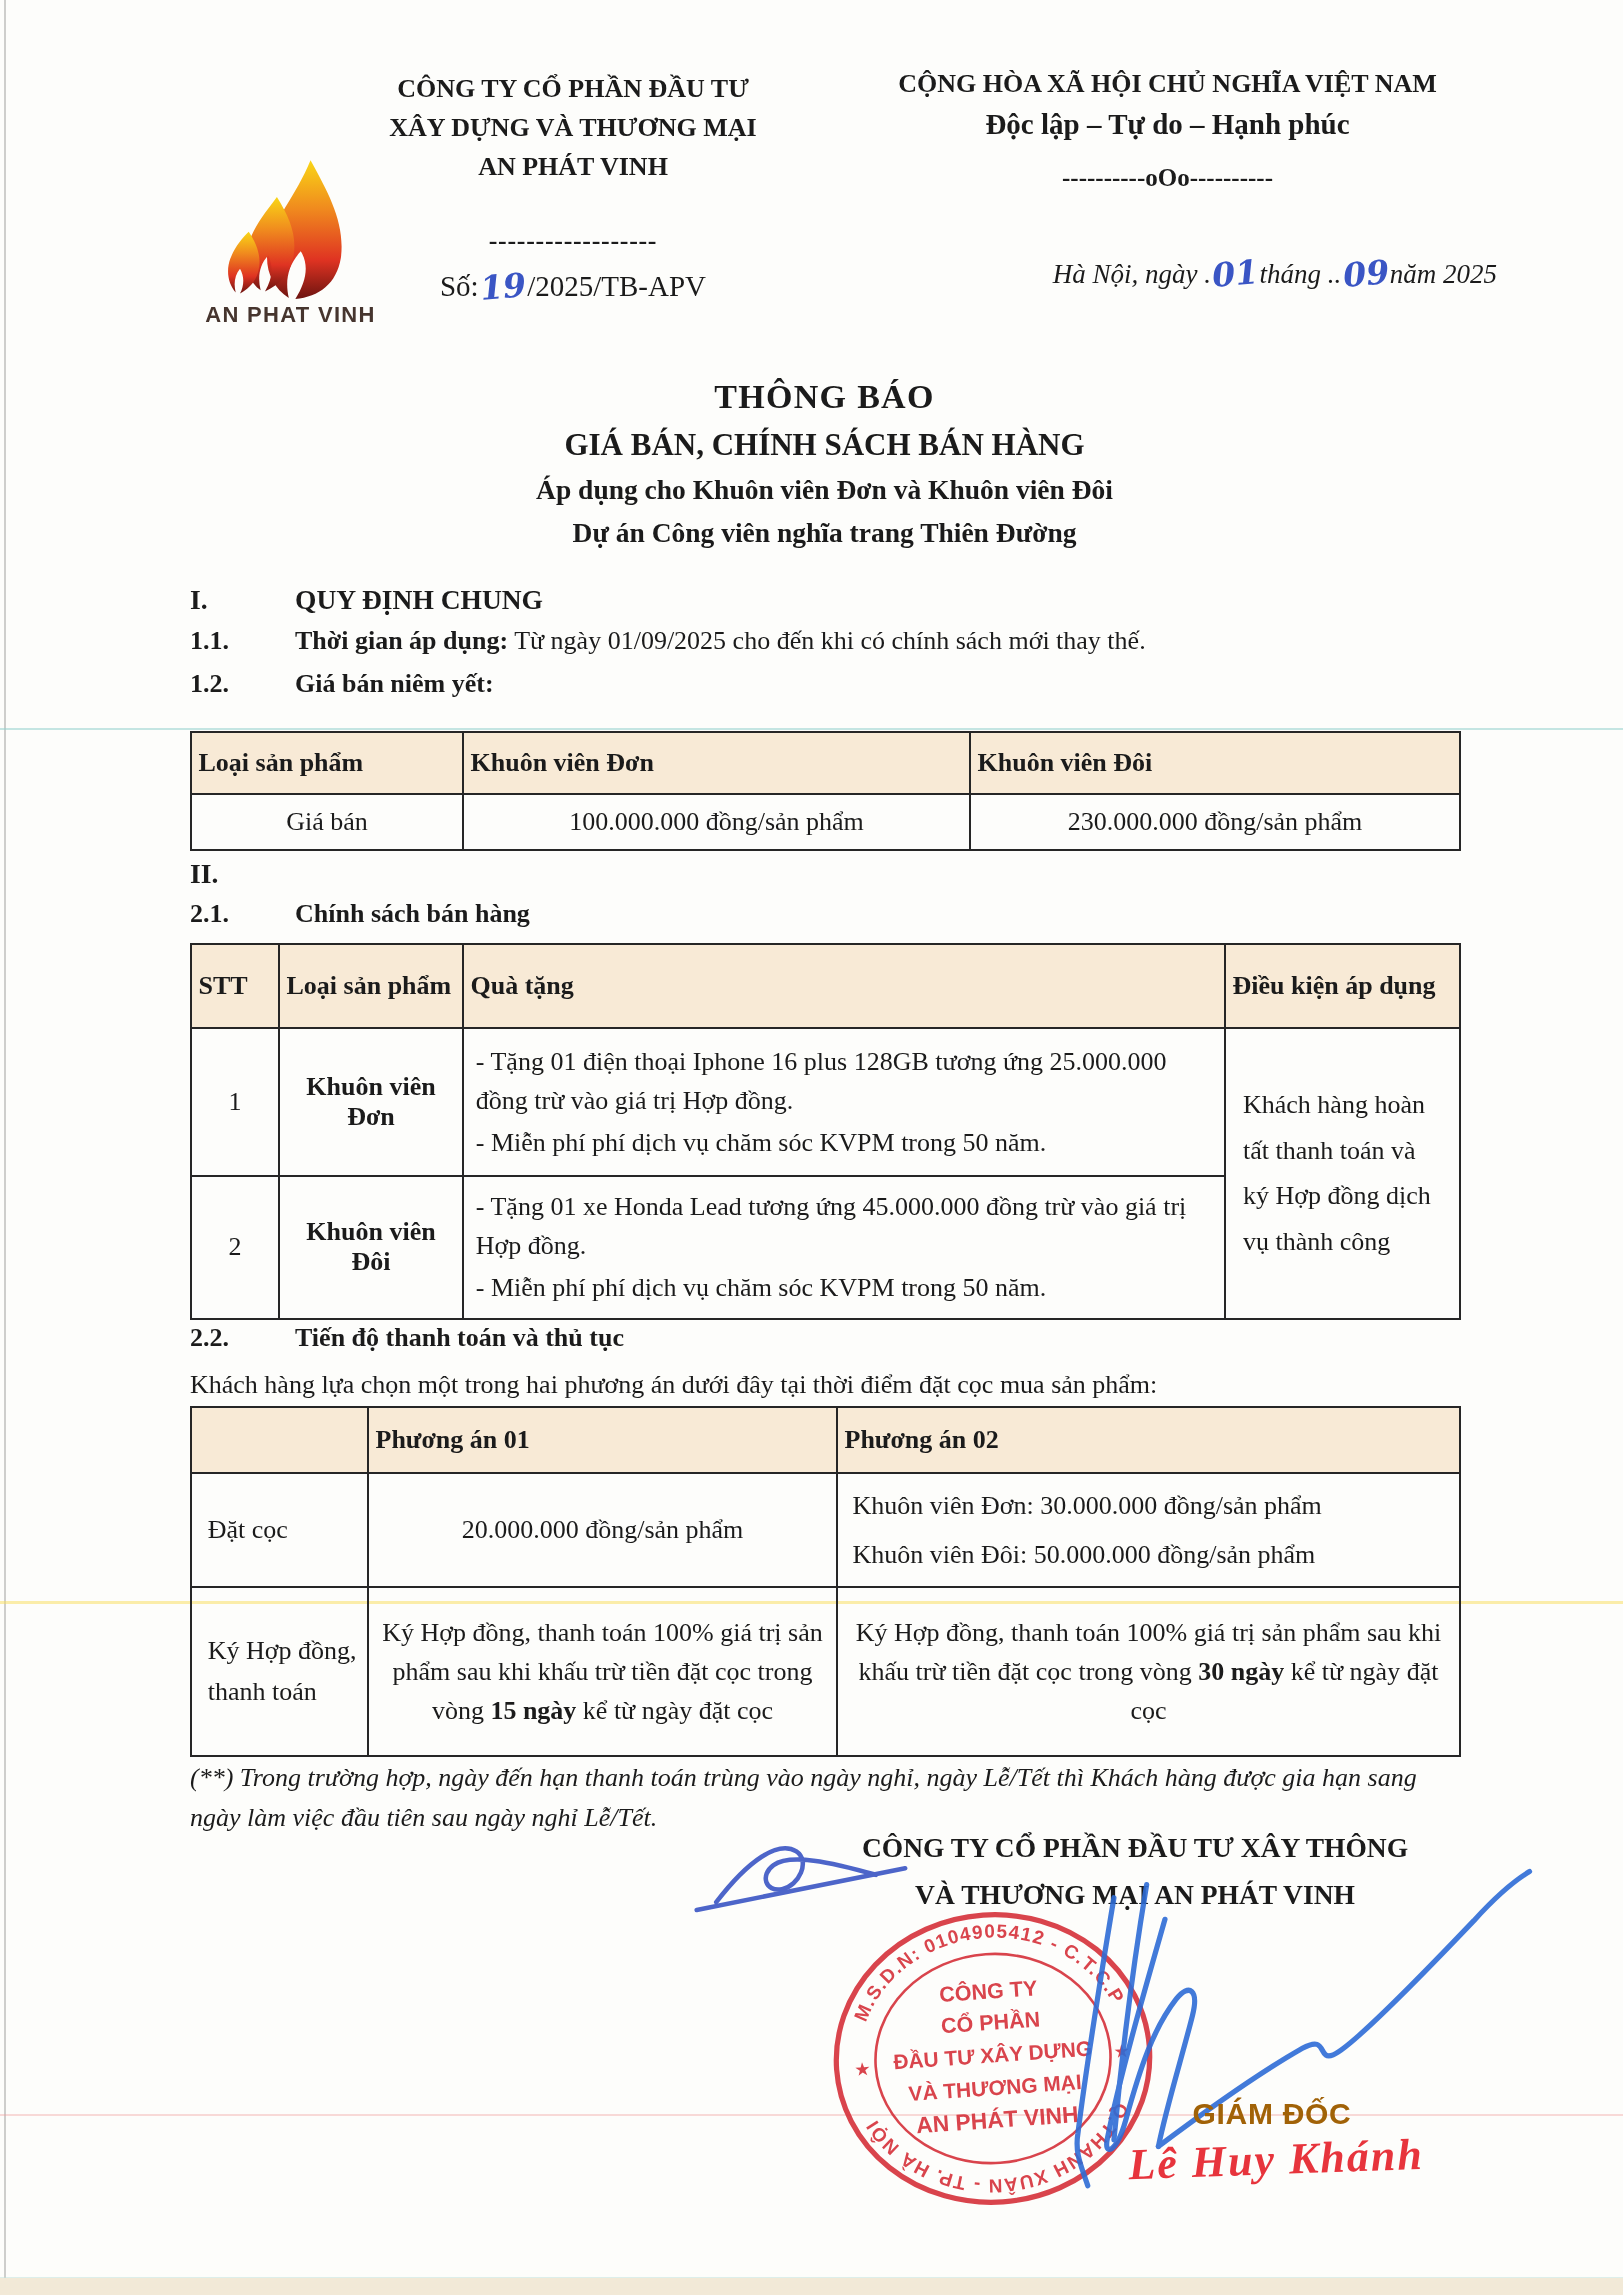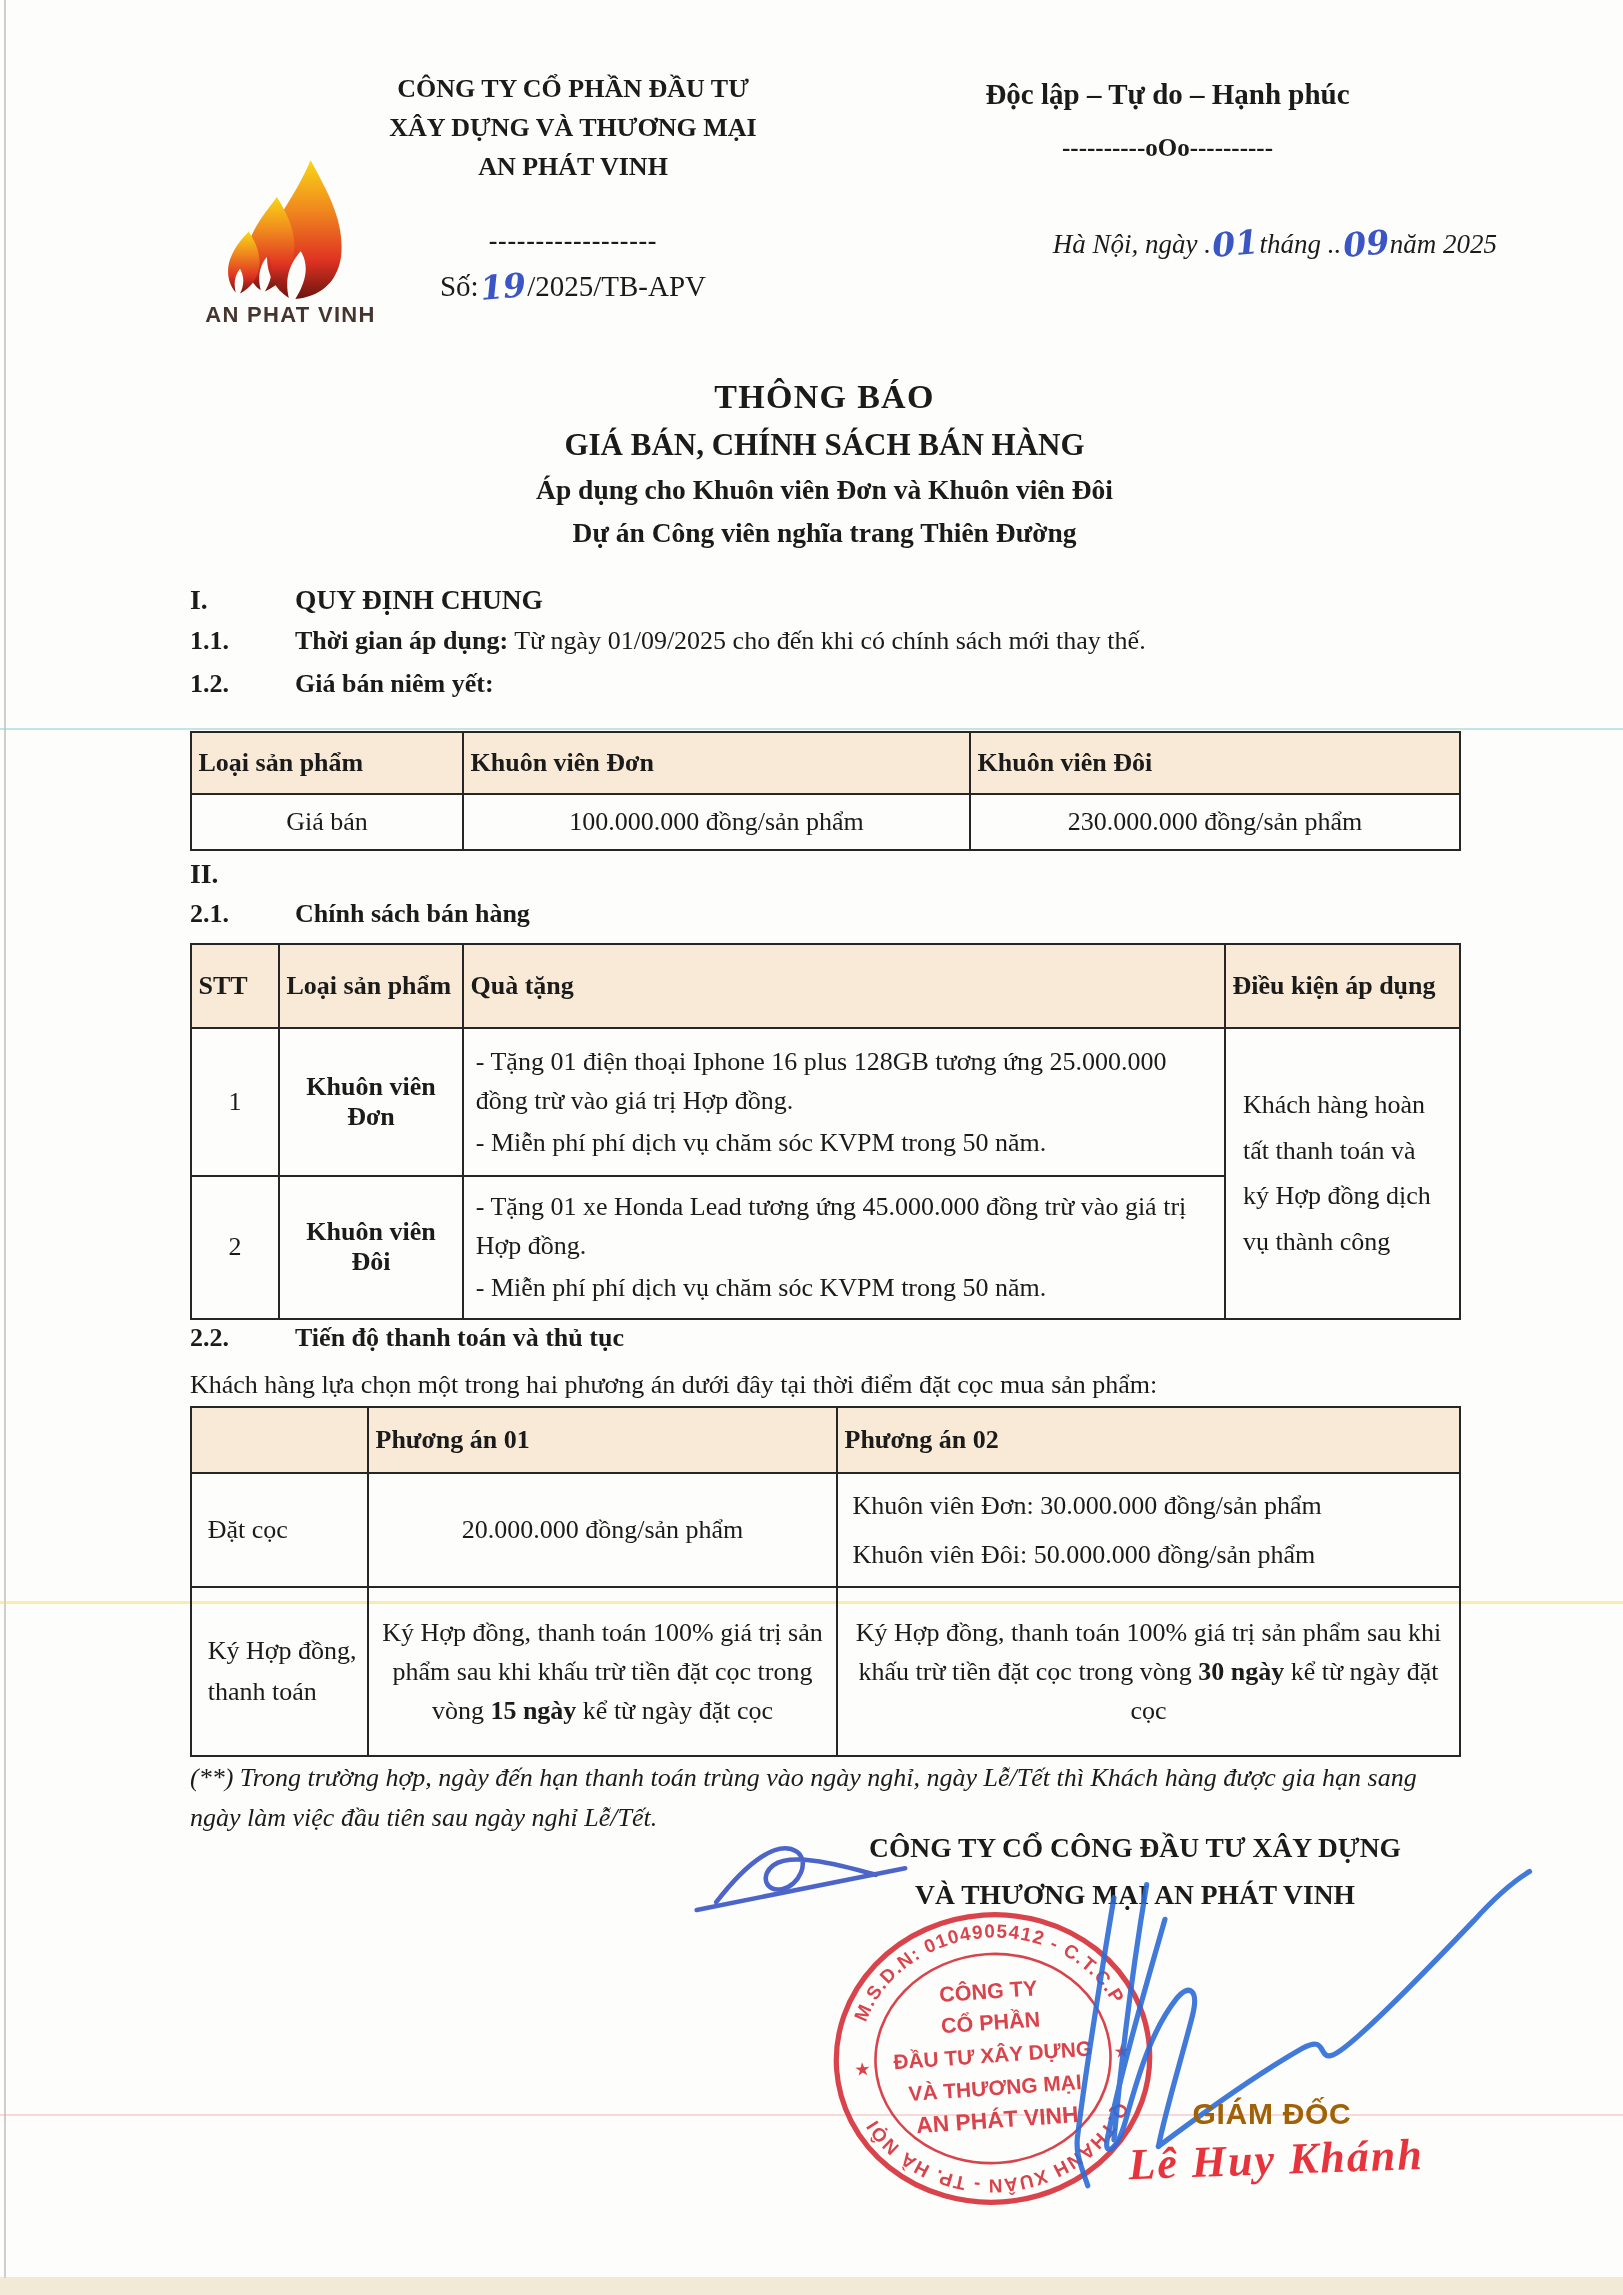--- a/index.html
+++ b/index.html
@@ -109,20 +109,21 @@
     <div class="company-line">CÔNG TY CỔ PHẦN ĐẦU TƯ</div>
     <div class="company-line">XÂY DỰNG VÀ THƯƠNG MẠI</div>
     <div class="company-line">AN PHÁT VINH</div>
     <div class="company-divider">------------------</div>
     <div class="doc-no">
       <span>Số:</span><span class="hand hand-num">19</span><span>/2025/TB-APV</span>
     </div>
   </div>
 
   <div class="abs national-block">
+    <div class="nat-1">CỘNG HÒA XÃ HỘI CHỦ NGHĨA VIỆT NAM</div>
     <div class="nat-2">Độc lập – Tự do – Hạnh phúc</div>
     <div class="nat-div">----------oOo----------</div>
     <div class="dateline">
       <span>Hà Nội, ngày .</span><span class="hand hand-num">01</span><span>tháng ..</span><span class="hand hand-num">09</span><span>năm 2025</span>
     </div>
   </div>
 
   <div class="abs title-block">
     <div class="title-1">THÔNG BÁO</div>
     <div class="title-2">GIÁ BÁN, CHÍNH SÁCH BÁN HÀNG</div>
@@ -239,21 +240,21 @@
       </td>
       <td class="plan-cell">
         <span>Ký Hợp đồng, thanh toán 100% giá trị sản phẩm sau khi khấu trừ tiền đặt cọc trong vòng </span><span class="b">30 ngày</span><span> kể từ ngày đặt cọc</span>
       </td>
     </tr>
   </tbody>
     </table>
 
   <div class="abs footnote">(**) Trong trường hợp, ngày đến hạn thanh toán trùng vào ngày nghỉ, ngày Lễ/Tết thì Khách hàng được gia hạn sang ngày làm việc đầu tiên sau ngày nghỉ Lễ/Tết.</div>
 
-  <div class="abs signoff-1">CÔNG TY CỔ CÔNG ĐẦU TƯ XÂY DỰNG</div>
+  <div class="abs signoff-1">CÔNG TY CỔ PHẦN ĐẦU TƯ XÂY THÔNG</div>
   <div class="abs signoff-2">VÀ THƯƠNG MẠI AN PHÁT VINH</div>
 
   <div class="abs scribble-box">
     <svg width="307" height="114" viewBox="0 0 470 175">
       <g fill="none" stroke="#3a55c4" stroke-width="7" stroke-linecap="round" opacity="0.9">
         <path d="M55 120 C105 55 150 25 178 42 C200 57 182 95 156 100 C130 105 122 78 143 63 C168 45 230 58 300 78"></path>
         <path d="M25 132 L345 68"></path>
       </g>
     </svg>
   </div>

